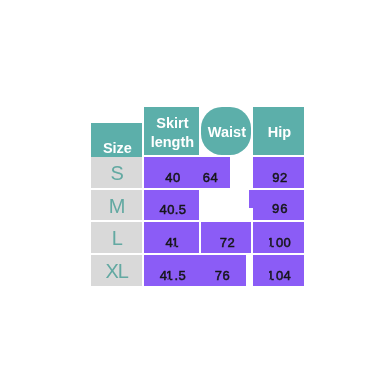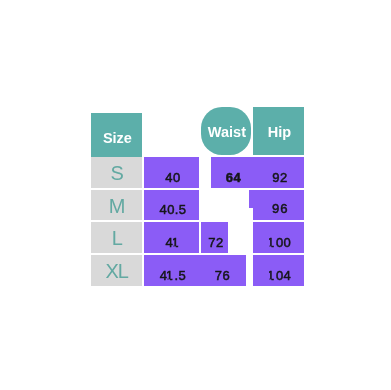--- a/index.html
+++ b/index.html
@@ -87,37 +87,43 @@
     font-style: normal;
     line-height: 20px;
     clip-path: polygon(0 0, 10.6px 0, 10.6px 13.25px, 6.85px 13.25px, 6.85px 20px, 4.35px 20px, 4.35px 13.25px, 0 13.25px);
   }
 </style>
 </head>
 <body>
 
 <div id="size-chart">
 
-  <div class="cell hdr" style="left:0px;top:6px;width:51px;height:48px;">
+  <div class="cell hdr" style="left:0px;top:16px;width:51px;height:48px;">
     <span class="t">Size</span>
+  </div>
+  <div class="cell hdr" style="left:53px;top:0px;width:55px;height:48px;">
+    <span class="stack">
+        <span class="l1">Skirt</span>
+        <span class="l2">length</span>
+      </span>
   </div>
   <div class="cell hdr" style="left:110px;top:0px;width:50px;height:48px;border-radius:21px;">
     <span class="t">Waist</span>
   </div>
   <div class="cell hdr" style="left:162px;top:0px;width:51px;height:48px;">
     <span class="t">Hip</span>
   </div>
 
   <div class="cell size-cell" style="left:0px;top:50px;width:51px;height:31px;">
     <span class="t">S</span>
   </div>
   <div class="cell val-cell" style="left:53px;top:50px;width:55px;height:31px;">
     <span class="t">40</span>
   </div>
-  <div class="cell val-cell" style="left:120px;top:50px;width:42px;height:31px;font-weight:bold;">
+  <div class="cell val-cell" style="left:97px;top:50px;width:42px;height:31px;">
     <span class="t">64</span>
   </div>
   <div class="cell val-cell" style="left:162px;top:50px;width:51px;height:31px;">
     <span class="t">92</span>
   </div>
 
   <div class="cell size-cell" style="left:0px;top:83px;width:51px;height:30px;">
     <span class="t">M</span>
   </div>
   <div class="cell val-cell" style="left:53px;top:83px;width:55px;height:30px;">
@@ -129,21 +135,21 @@
   <div class="cell val-cell" style="left:162px;top:83px;width:51px;height:30px;font-family:Liberation Mono, monospace;">
     <span class="t">96</span>
   </div>
 
   <div class="cell size-cell" style="left:0px;top:115px;width:51px;height:31px;">
     <span class="t">L</span>
   </div>
   <div class="cell val-cell" style="left:53px;top:115px;width:55px;height:31px;">
     <span class="t">4<span class="one"><i>1</i></span></span>
   </div>
-  <div class="cell val-cell" style="left:110px;top:115px;width:27px;height:31px;">
+  <div class="cell val-cell" style="left:110px;top:115px;width:50px;height:31px;">
     <span class="t">72</span>
   </div>
   <div class="cell val-cell" style="left:162px;top:115px;width:51px;height:31px;">
     <span class="t"><span class="one"><i>1</i></span>00</span>
   </div>
 
   <div class="cell size-cell" style="left:0px;top:148px;width:51px;height:31px;">
     <span class="t">XL</span>
   </div>
   <div class="cell val-cell" style="left:53px;top:148px;width:55px;height:31px;">

